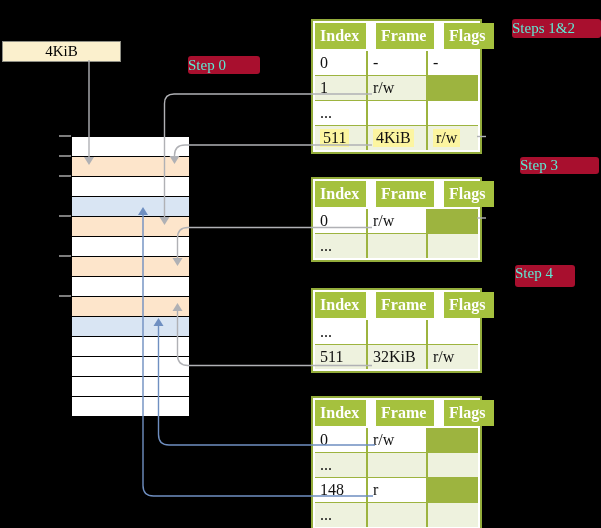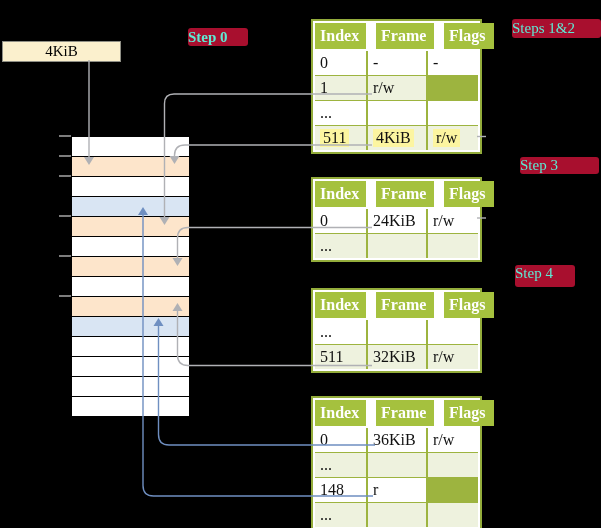--- a/index.html
+++ b/index.html
@@ -12,21 +12,21 @@
   #page-box{
     position:absolute;left:2px;top:41px;width:117px;height:19px;
     background:#fbf0cd;border:1px solid #8f8f85;
     color:#000;text-align:center;line-height:19px;font-size:15px;
   }
   
   .badge{
     position:absolute;background:#a80f2e;color:#5eead4;text-align:left;
     border-radius:3px;font-size:15px;
   }
-  #badge-step0{left:188px;top:28px;width:60px;height:18px;line-height:18px;font-weight:bold;}
+  #badge-step0{left:188px;top:56px;width:72px;height:18px;line-height:18px;}
   #badge-steps12{left:512px;top:19px;width:89px;height:19px;line-height:19px;}
   #badge-step3{left:520px;top:157px;width:79px;height:17px;line-height:17px;}
   #badge-step4{left:515px;top:265px;width:60px;height:22px;line-height:17px;}
   
   #memory-stack{
     position:absolute;left:71px;top:136px;width:119px;
     border:1px solid #000;box-sizing:border-box;background:#fff;
   }
   .mrow{height:19px;border-bottom:1px solid #000;}
   .mrow:last-child{border-bottom:none;}
@@ -121,21 +121,20 @@
     </div>
   </div>
 <div class="ptable" id="table-2">
     <div class="thead">
       <div class="th">Index</div>
       <div class="th">Frame</div>
       <div class="th">Flags</div>
     </div>
     <div class="trow">
       <div class="td plain">0</div>
-      <div class="td plain">24KiB</div>
       <div class="td plain">r/w</div>
     </div>
     <div class="trow">
       <div class="td shaded">...</div>
       <div class="td shaded"></div>
       <div class="td shaded"></div>
     </div>
   </div>
 <div class="ptable" id="table-3">
     <div class="thead">
@@ -155,21 +154,20 @@
     </div>
   </div>
 <div class="ptable" id="table-4">
     <div class="thead">
       <div class="th">Index</div>
       <div class="th">Frame</div>
       <div class="th">Flags</div>
     </div>
     <div class="trow">
       <div class="td plain">0</div>
-      <div class="td plain">36KiB</div>
       <div class="td plain">r/w</div>
     </div>
     <div class="trow">
       <div class="td shaded">...</div>
       <div class="td shaded"></div>
       <div class="td shaded"></div>
     </div>
     <div class="trow">
       <div class="td plain">148</div>
       <div class="td plain">r</div>

